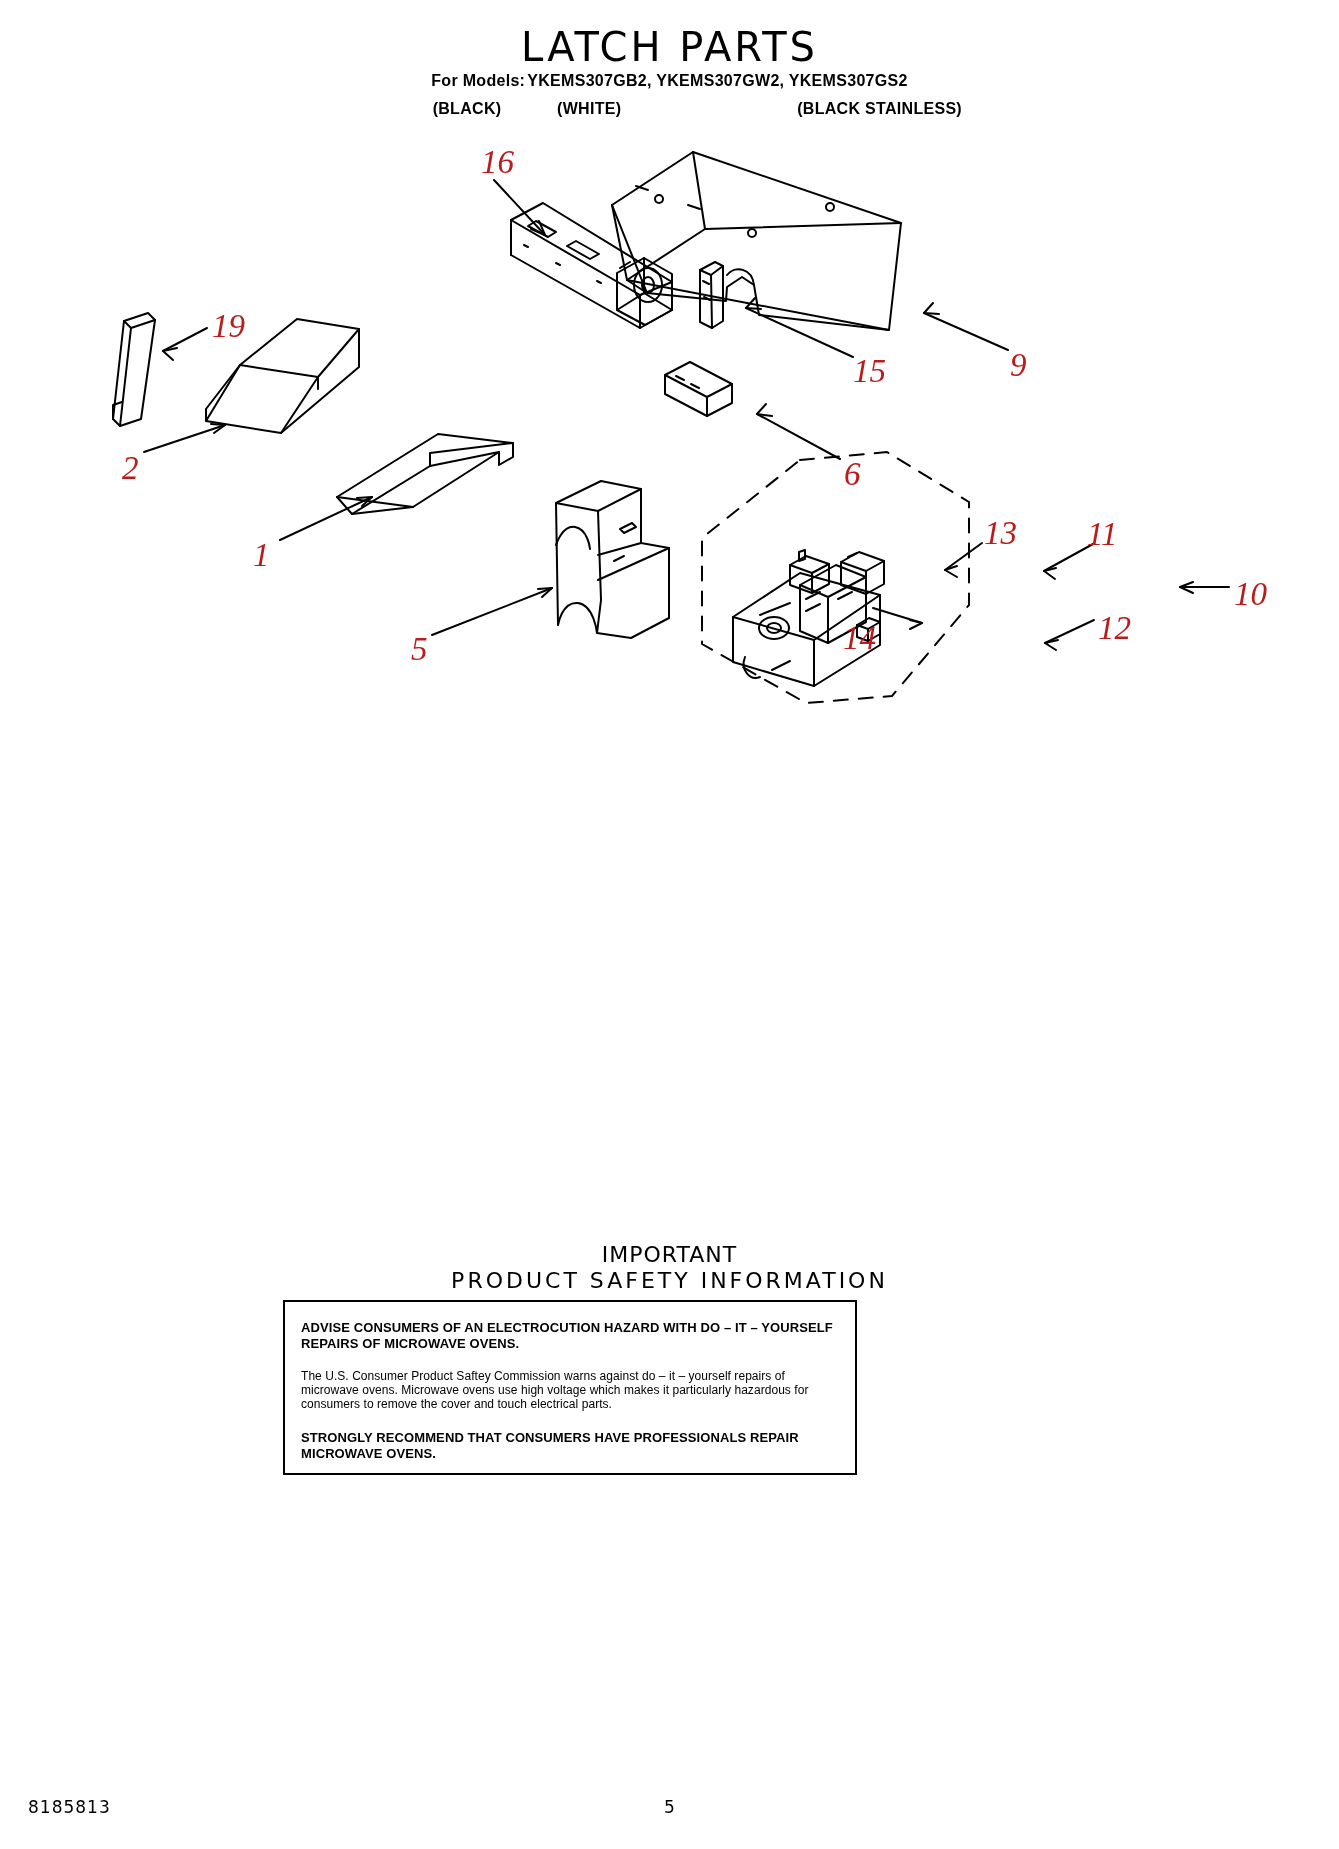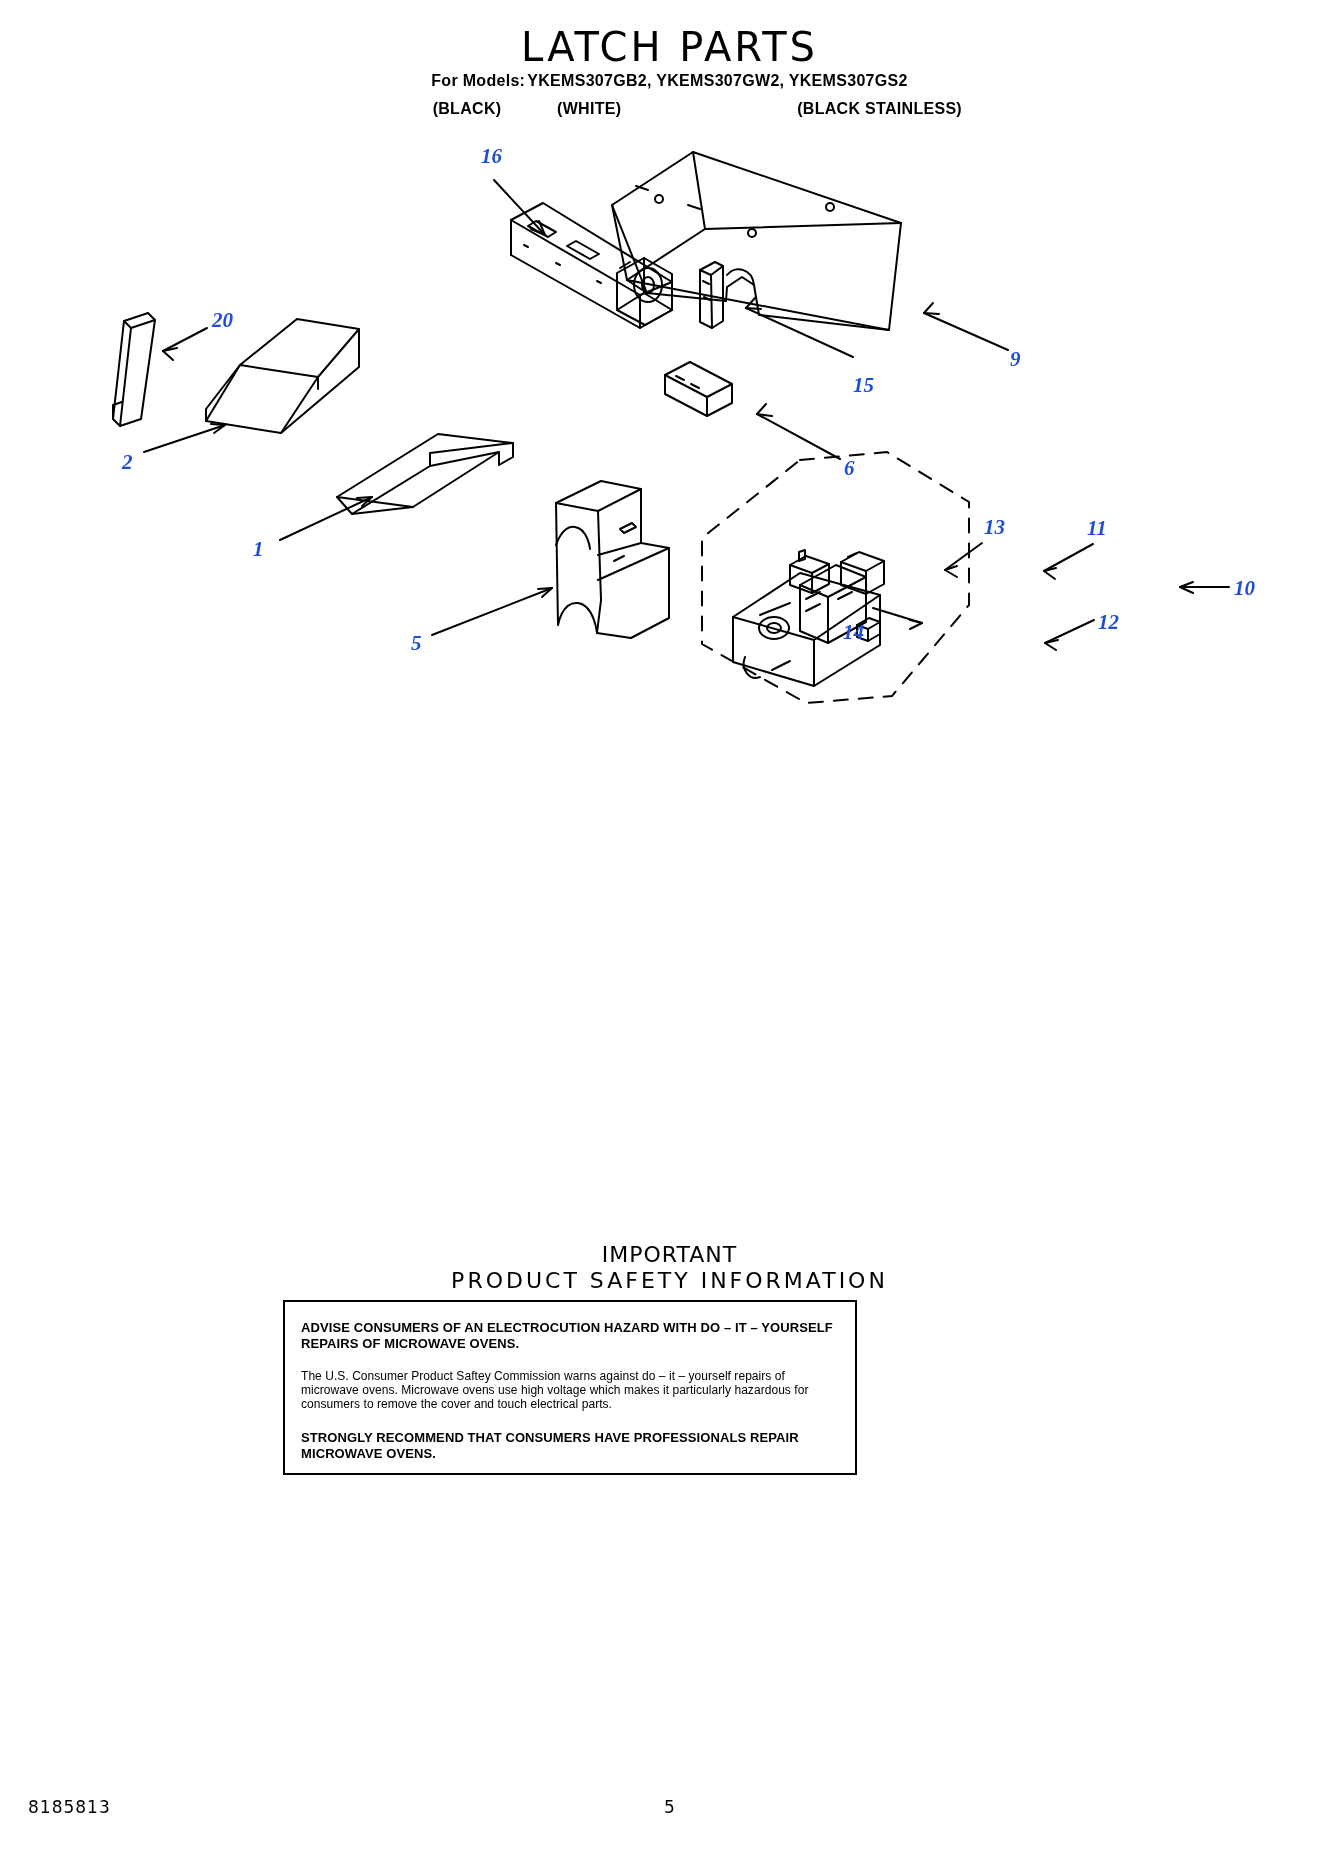--- a/index.html
+++ b/index.html
@@ -60,26 +60,25 @@
     position: absolute;
     top: 125px;
     left: 0;
     width: 1339px;
     height: 680px;
   }
   #diagram svg { display: block; }
 
   .callout {
     position: absolute;
-    font-size: 21px;
+    font-size: 33px;
     font-family: "Liberation Serif", serif;
     font-style: italic;
-    color: #1d4ed8;
+    color: #b91c1c;
     user-select: none;
-    font-weight: bold;
   }
 
   
   #safety-heading1, #safety-heading2 {
     position: absolute;
     width: 100%;
     text-align: center;
     font-size: 22px;
     letter-spacing: 1px;
     font-family: "DejaVu Sans", sans-serif;
@@ -314,23 +313,23 @@
 
         <path d="M1094,495 L1045,518"></path>
         <path d="M1045,518 L1058,515 M1045,518 L1056,525"></path>
 
         <path d="M1229,462 L1180,462"></path>
         <path d="M1180,462 L1193,457 M1180,462 L1193,468"></path>
       </g>
     </svg>
 
     <span class="callout" style="left:481px; top:19px;">16</span>
-    <span class="callout" style="left:853px; top:228px;margin-top:20px;">15</span>
+    <span class="callout" style="left:853px; top:228px;">15</span>
     <span class="callout" style="left:1010px; top:222px;">9</span>
-    <span class="callout" style="left:212px; top:183px;">20</span>
+    <span class="callout" style="left:212px; top:183px;">19</span>
     <span class="callout" style="left:122px; top:325px;">2</span>
     <span class="callout" style="left:844px; top:331px;">6</span>
     <span class="callout" style="left:253px; top:412px;">1</span>
     <span class="callout" style="left:411px; top:506px;">5</span>
     <span class="callout" style="left:976px; top:390px;margin-left:8px;">13</span>
     <span class="callout" style="left:1087px; top:391px;">11</span>
     <span class="callout" style="left:843px; top:495px;">14</span>
     <span class="callout" style="left:1098px; top:485px;">12</span>
     <span class="callout" style="left:1234px; top:451px;">10</span>
   </div>

